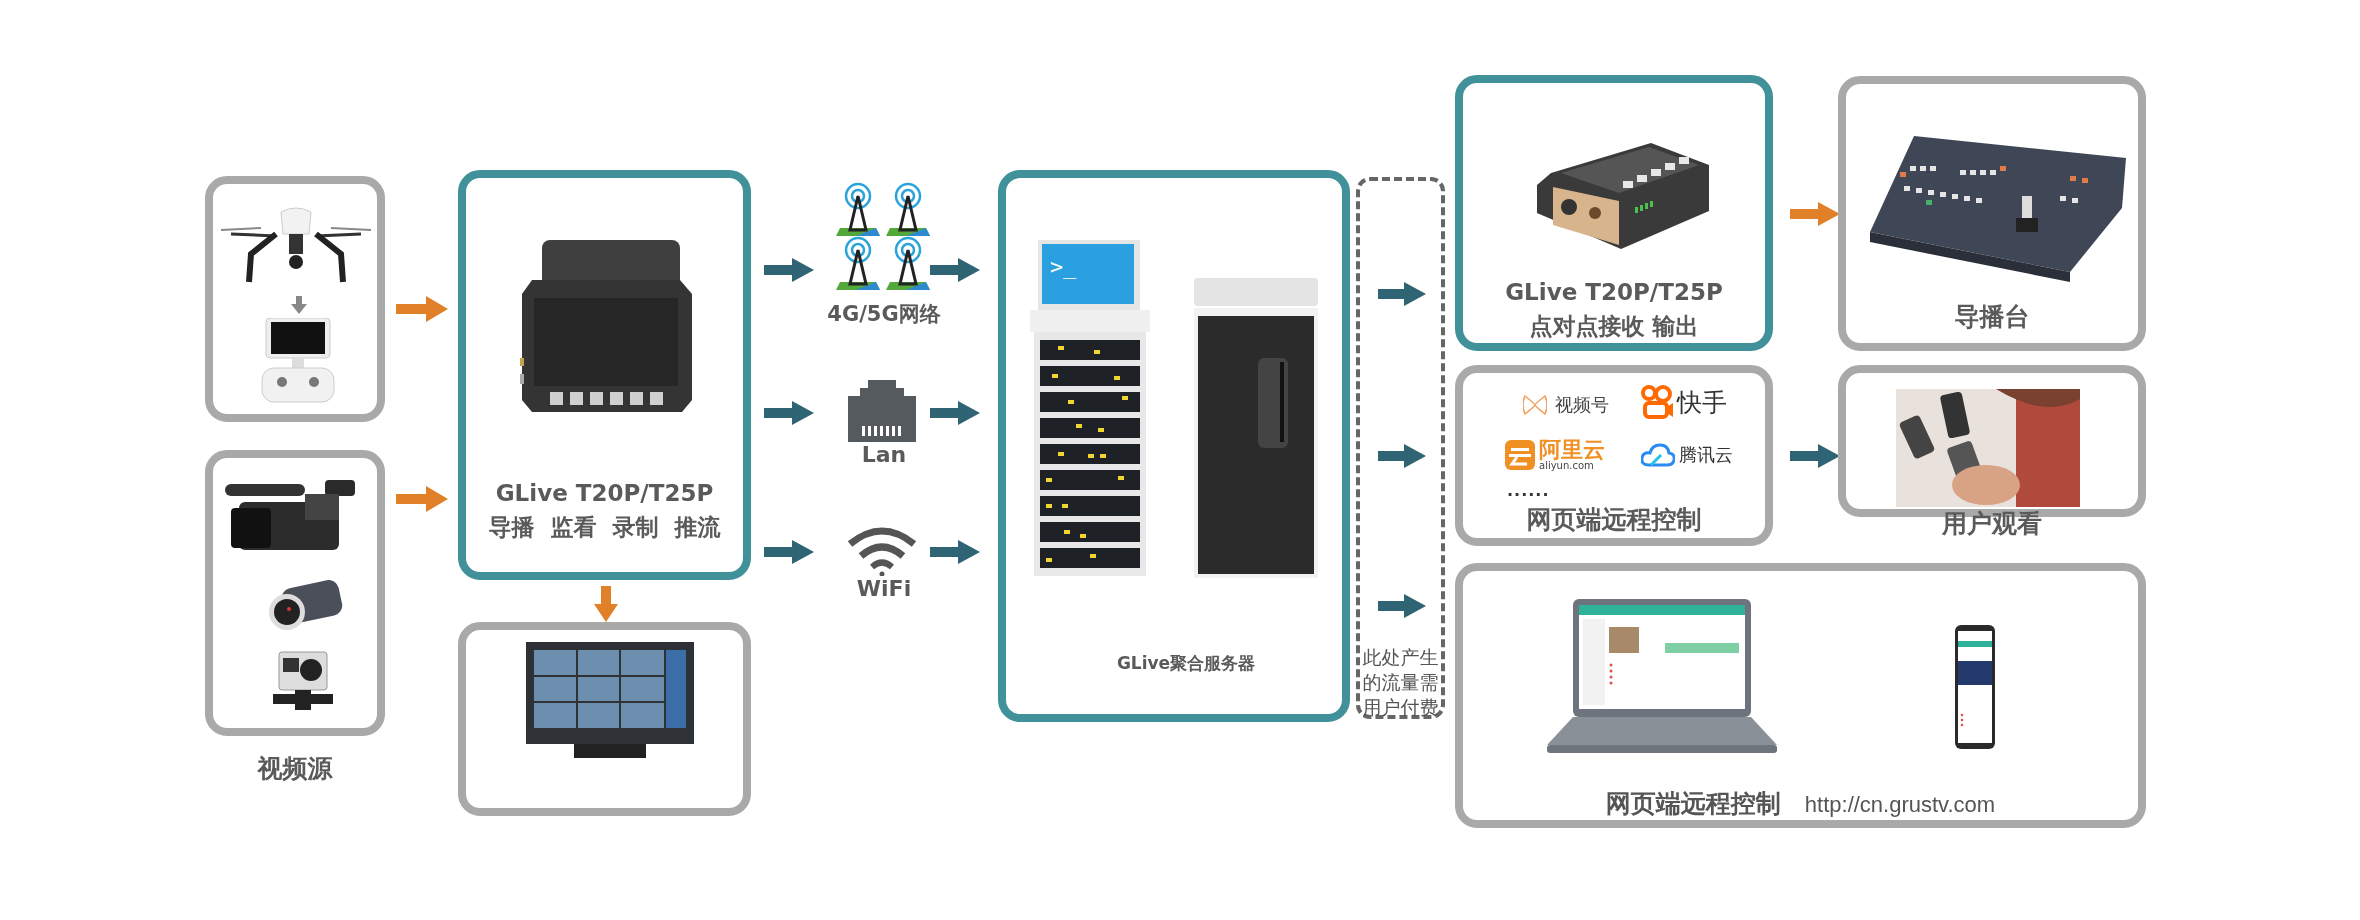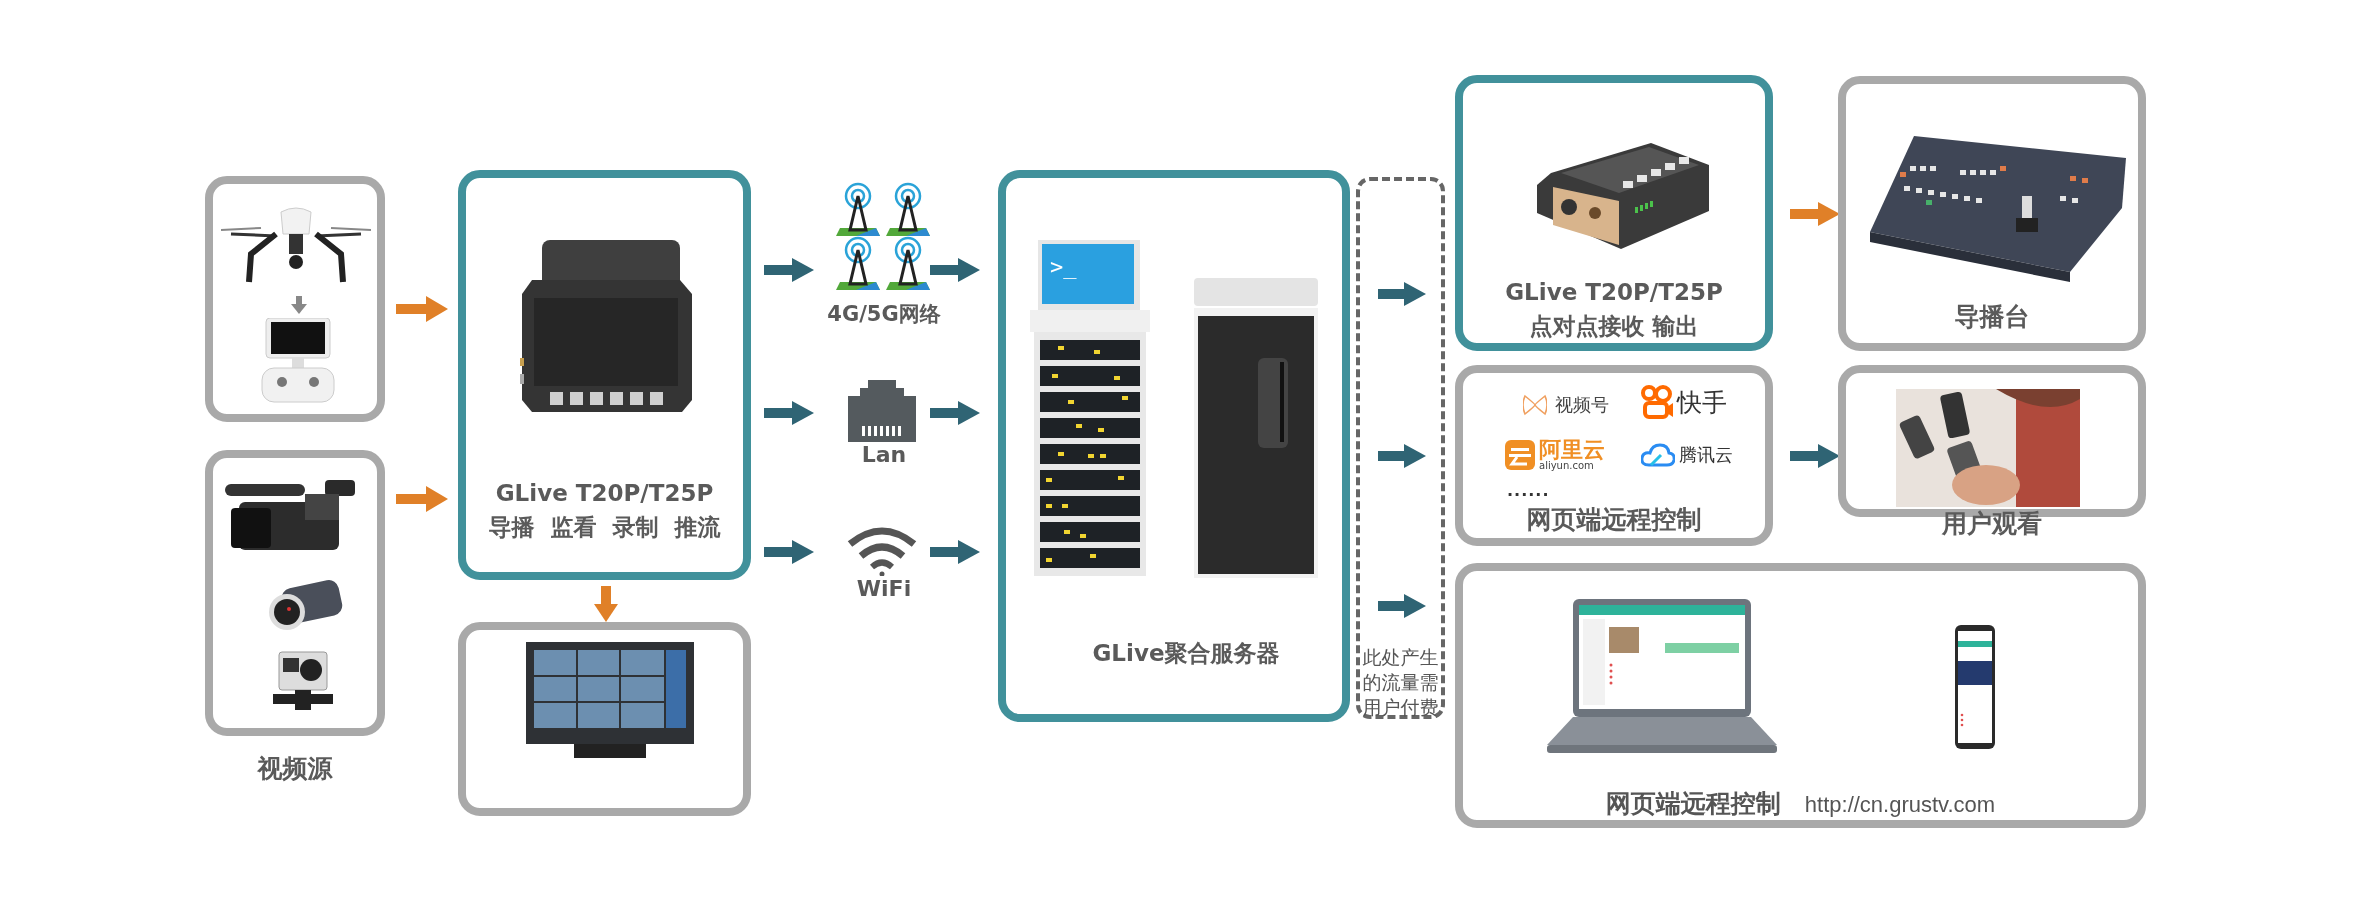--- a/index.html
+++ b/index.html
@@ -222,21 +222,21 @@
         <rect x="62" y="314" width="6" height="4"></rect>
       </g>
   </svg>
   <svg class="abs" style="left:188px;top:100px" width="126" height="302" viewBox="0 0 126 302">
     <rect x="0" y="0" width="124" height="28" rx="4" fill="#e4e4e4"></rect>
     <rect x="0" y="30" width="124" height="270" fill="#f2f2f2"></rect>
     <rect x="4" y="38" width="116" height="258" fill="#2b2b2b"></rect>
     <rect x="64" y="80" width="30" height="90" rx="6" fill="#444"></rect>
     <rect x="86" y="84" width="4" height="80" fill="#111"></rect>
   </svg>
-  <div class="lbl" style="left:0;top:460px;width:360px;font-size:23px;">GLive聚合服务器</div>
+  <div class="lbl" style="left:0;top:474px;width:360px;font-size:17px;">GLive聚合服务器</div>
 </div>
 
 <div class="box dashed" style="left:1356px;top:177px;width:89px;height:542px;background:transparent;">
   <div class="note" style="left:0;top:464px;width:81px;">
     <div>此处产生</div>
     <div>的流量需</div>
     <div>用户付费</div>
   </div>
 </div>
 <svg class="arrow" style="left:1378px;top:282px" width="48" height="24" viewBox="0 0 48 24">

